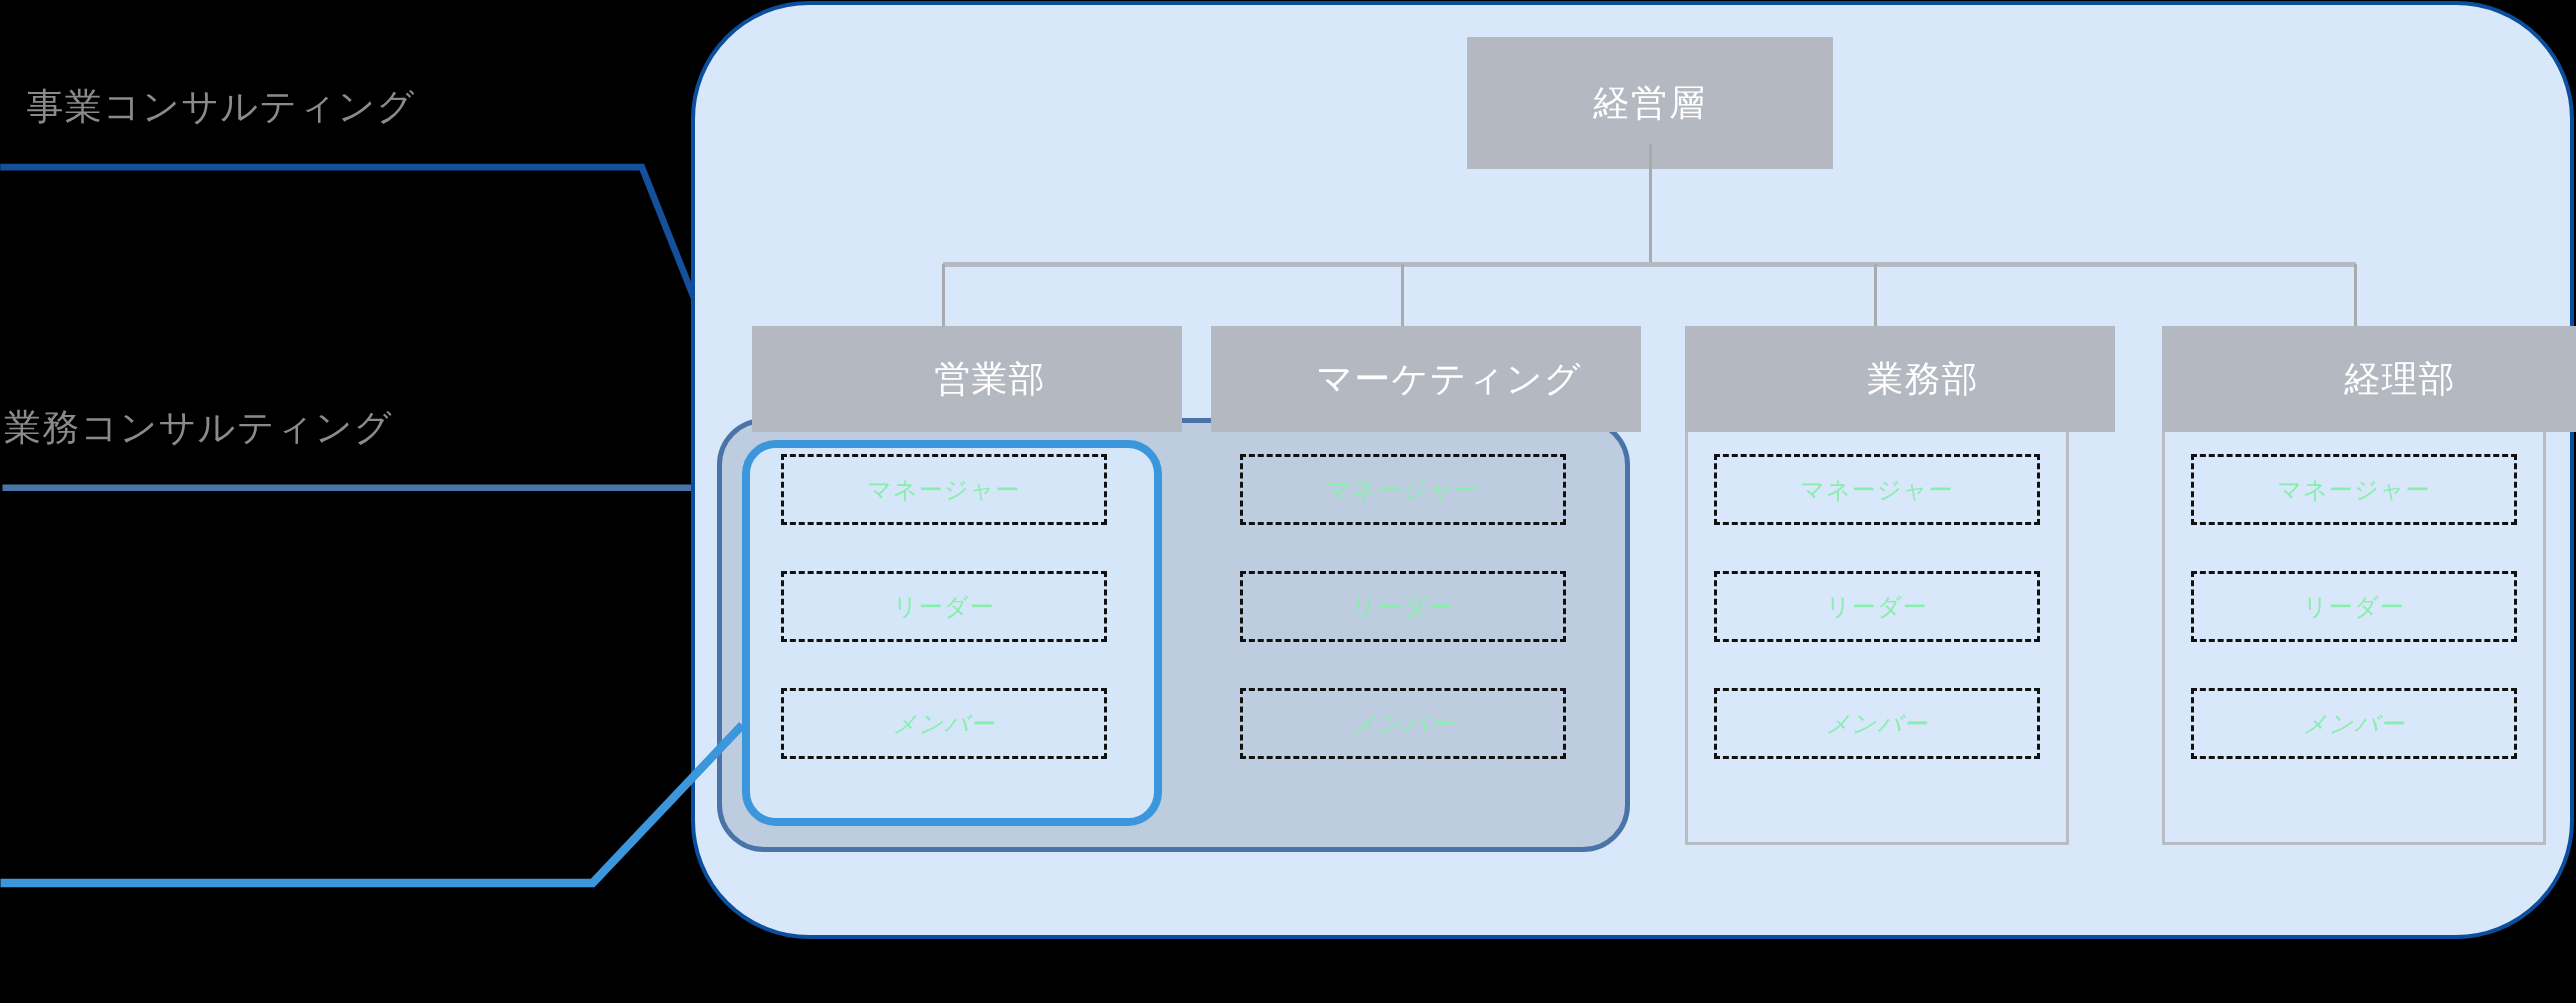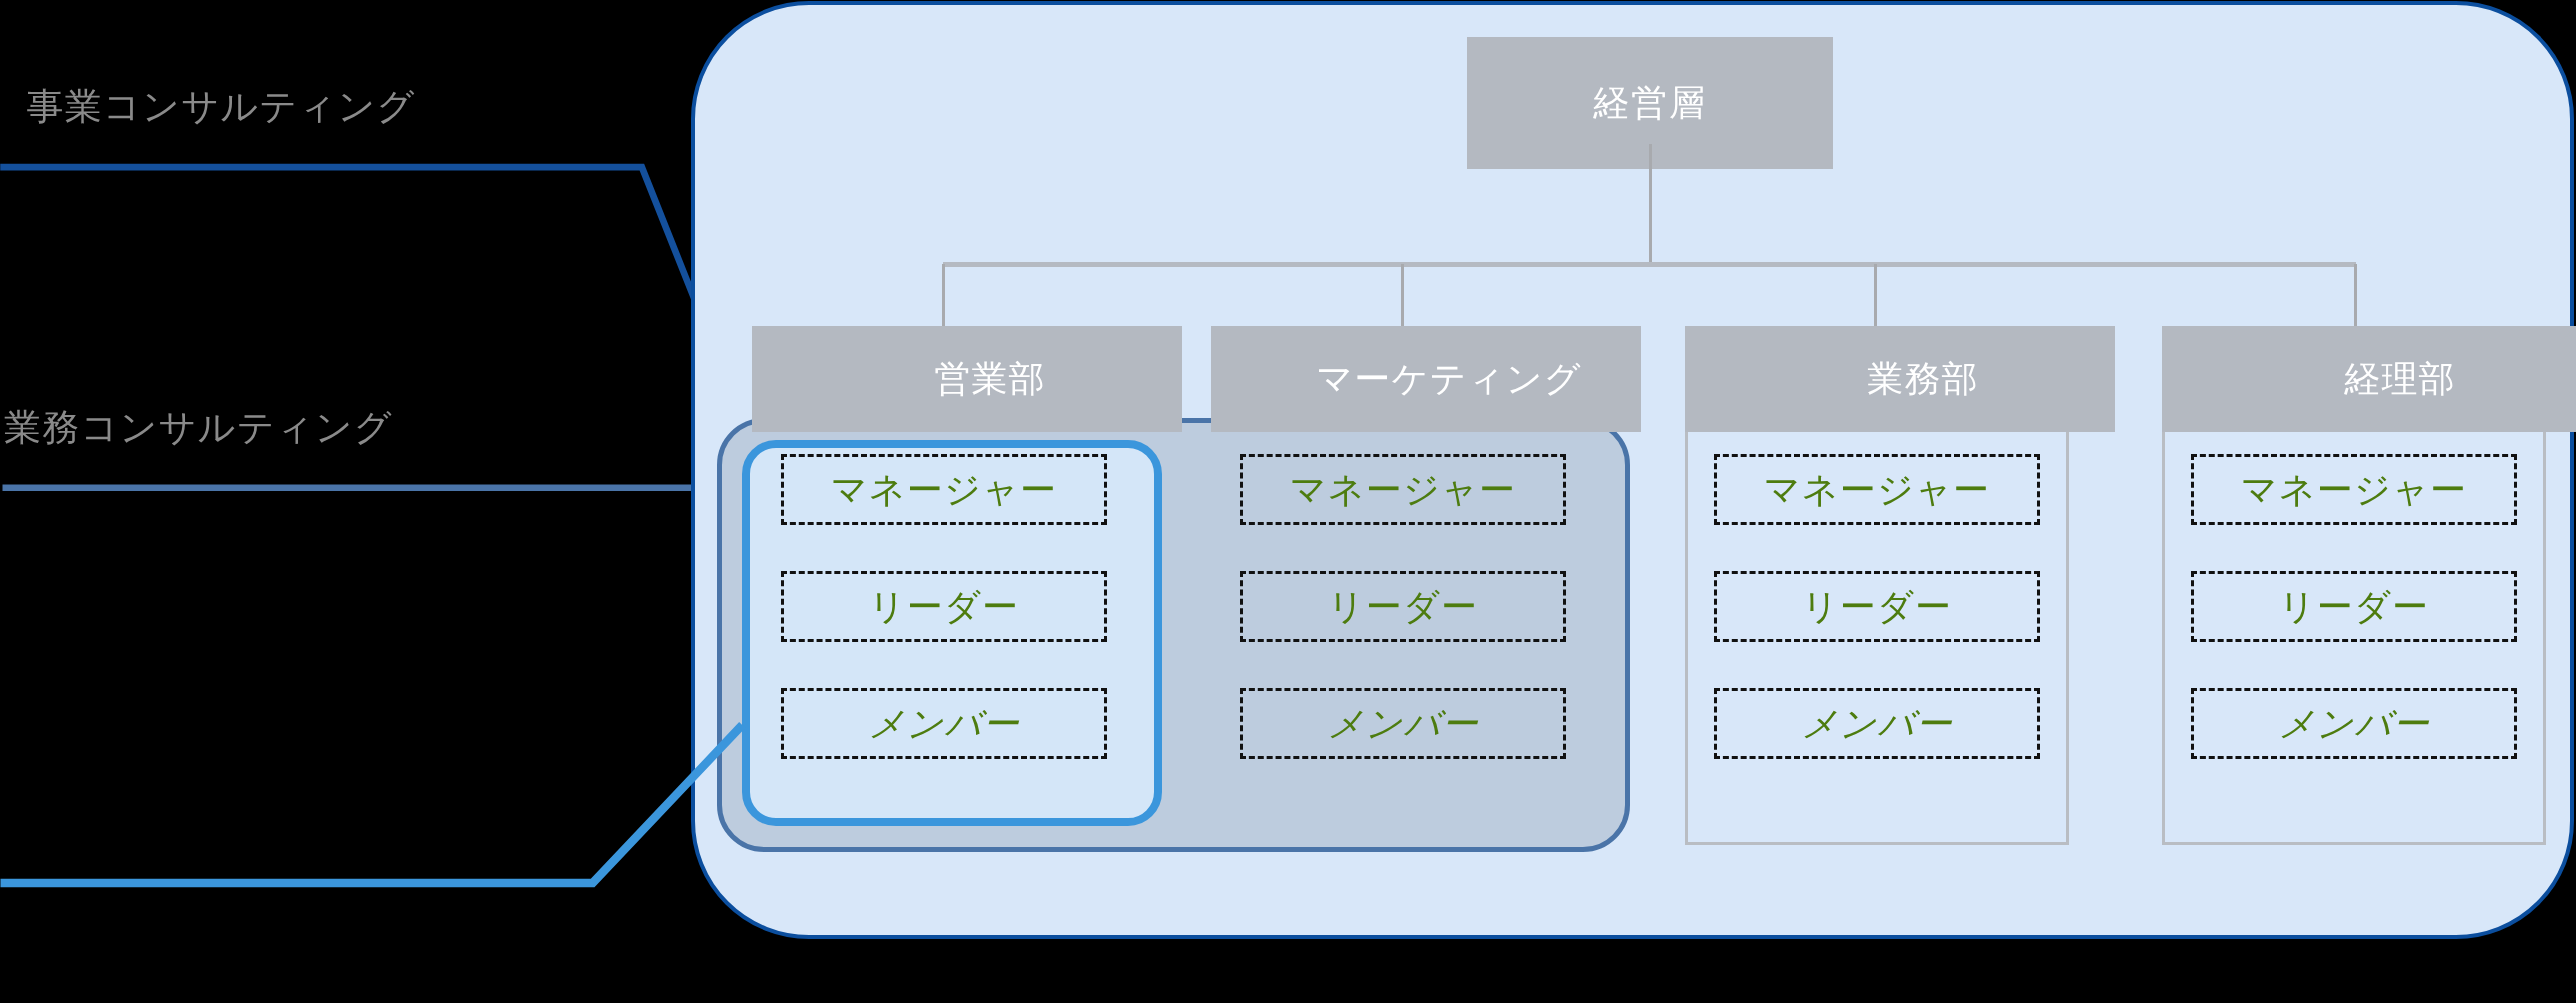--- a/index.html
+++ b/index.html
@@ -86,21 +86,21 @@
   }
   .role-box{
     height:71px;
     border:3px dashed #111111;
     box-sizing:border-box;
     display:flex;align-items:center;justify-content:center;
     margin-bottom:46px;
   }
   .role-box:last-child{margin-bottom:0;font-style:italic;}
   .role-box .box-label{
-    color:#4d7c0f;font-size:36px;letter-spacing:1.2px;line-height:1;white-space:nowrap;
+    color:#86efac;font-size:24px;letter-spacing:1.2px;line-height:1;white-space:nowrap;
   }
 
   
   #ops-band{
     position:absolute;
     left:717px; top:418px;
     width:913px; height:434px;
     background:#BDCCDE;
     border:5.4px solid #4A74A8;
     border-radius:47px;

